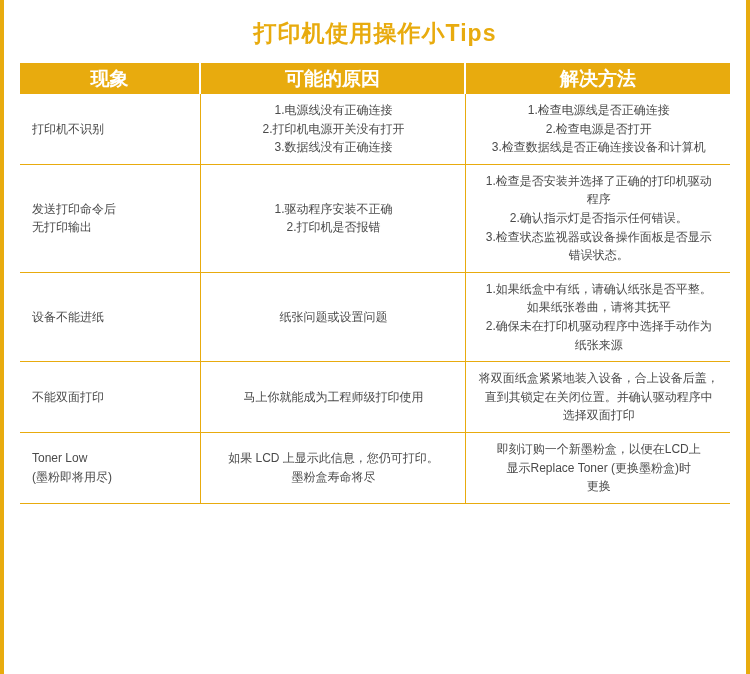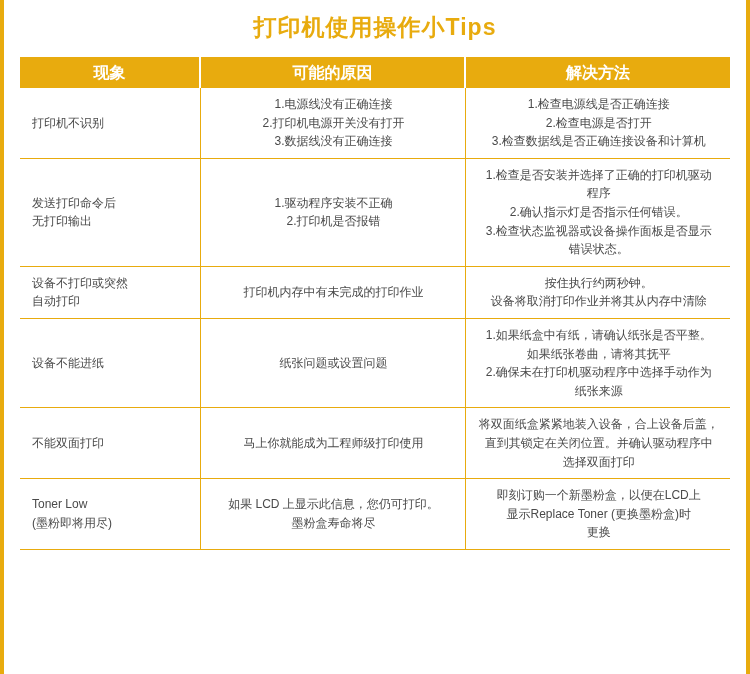--- a/index.html
+++ b/index.html
@@ -17,21 +17,21 @@
   }
   #page {
     position: relative;
     width: 750px;
     height: 674px;
     background: #ffffff;
     border-left: 4px solid #e8ab0e;
     border-right: 4px solid #e8ab0e;
   }
   .header {
-    padding-top: 12px;
+    padding-top: 18px;
     text-align: center;
   }
   .header-title {
     color: #e8ab0e;
     font-size: 23px;
     font-weight: bold;
     letter-spacing: 1px;
     margin-bottom: 14px;
   }
   .header-sub {
@@ -41,21 +41,21 @@
   }
   table.tips {
     width: 710px;
     margin: 0 auto;
     border-collapse: collapse;
     table-layout: fixed;
   }
   table.tips thead th {
     background: #e8ab0e;
     color: #ffffff;
-    font-size: 16px;
+    font-size: 19px;
     font-weight: bold;
     height: 31px;
     line-height: 31px;
     padding: 0;
     text-align: center;
     border-right: 2px solid #ffffff;
   }
   table.tips thead th:last-child { border-right: none; }
   col.c1 { width: 180px; }
   col.c2 { width: 265px; }
@@ -133,33 +133,20 @@
           <td class="solution">
             <span class="line">1.检查是否安装并选择了正确的打印机驱动</span>
             <span class="line">程序</span>
             <span class="line">2.确认指示灯是否指示任何错误。</span>
             <span class="line">3.检查状态监视器或设备操作面板是否显示</span>
             <span class="line">错误状态。</span>
           </td>
         </tr>
         <tr>
           <td class="phenomenon">
-            <span class="line">设备不打印或突然</span>
-            <span class="line">自动打印</span>
-          </td>
-          <td class="cause">
-            <span class="line">打印机内存中有未完成的打印作业</span>
-          </td>
-          <td class="solution">
-            <span class="line">按住执行约两秒钟。</span>
-            <span class="line">设备将取消打印作业并将其从内存中清除</span>
-          </td>
-        </tr>
-        <tr>
-          <td class="phenomenon">
             <span class="line">设备不能进纸</span>
           </td>
           <td class="cause">
             <span class="line">纸张问题或设置问题</span>
           </td>
           <td class="solution">
             <span class="line">1.如果纸盒中有纸，请确认纸张是否平整。</span>
             <span class="line">如果纸张卷曲，请将其抚平</span>
             <span class="line">2.确保未在打印机驱动程序中选择手动作为</span>
             <span class="line">纸张来源</span>

